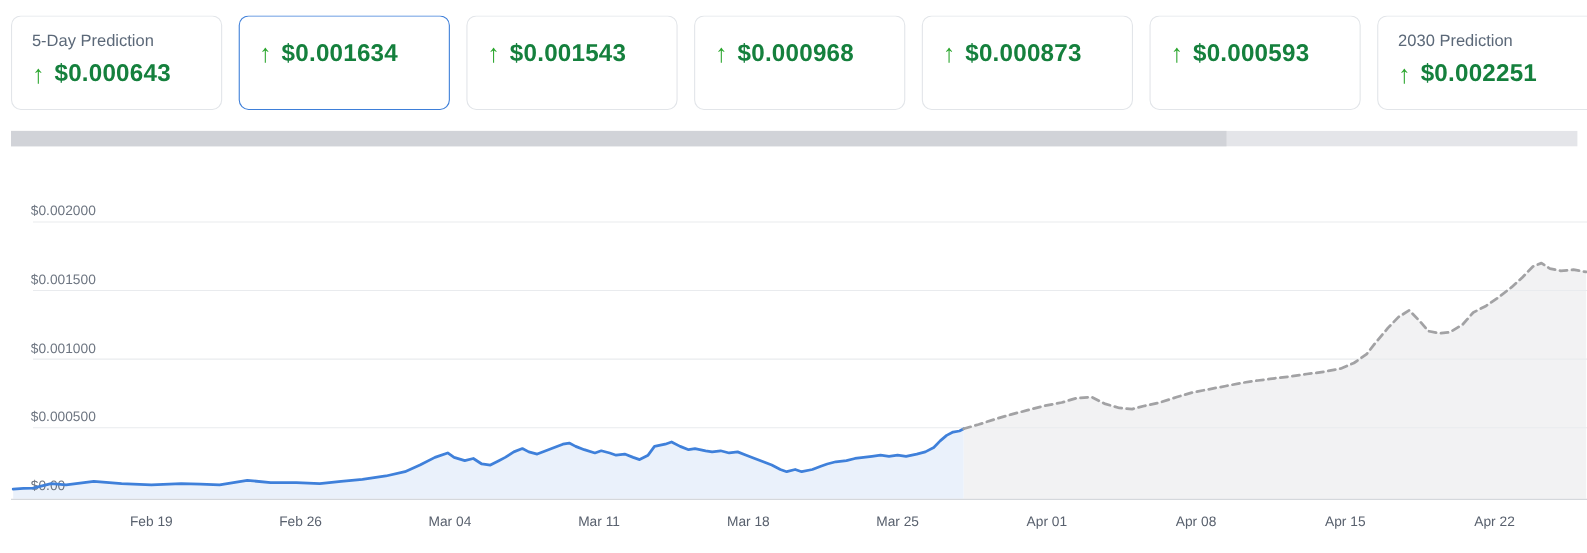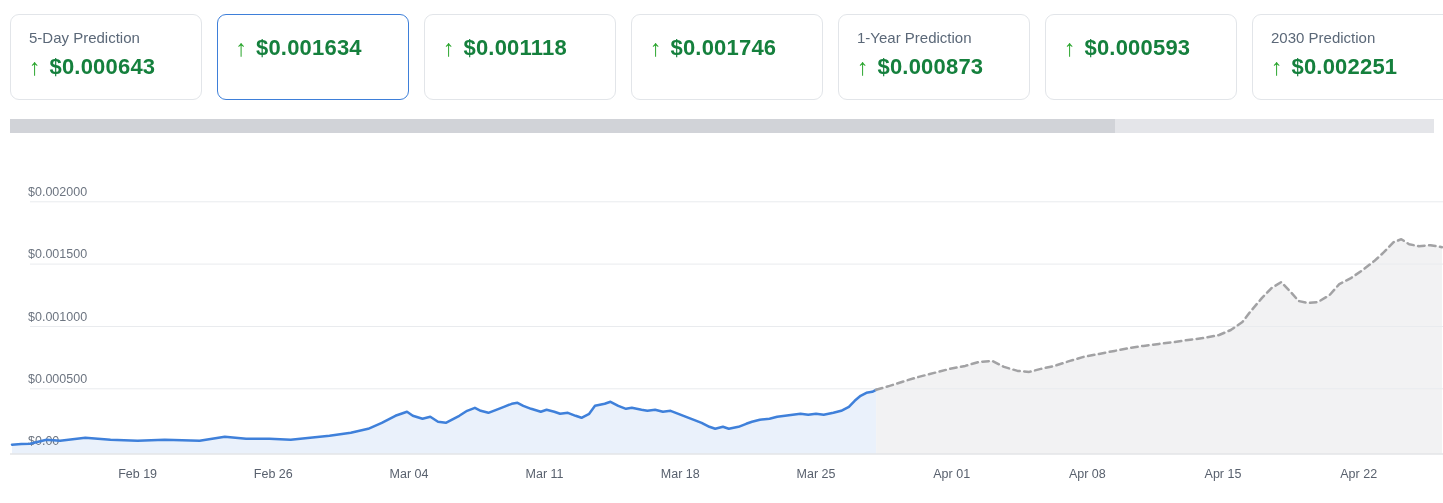--- a/index.html
+++ b/index.html
@@ -45,31 +45,30 @@
     </div>
       <div class="card selected">
       <div class="card-value-row">
         <span class="arrow">↑</span>
         <span class="card-value">$0.001634</span>
       </div>
     </div>
       <div class="card">
       <div class="card-value-row">
         <span class="arrow">↑</span>
-        <span class="card-value">$0.001118</span>
+        <span class="card-value">$0.001543</span>
       </div>
     </div>
       <div class="card">
       <div class="card-value-row">
         <span class="arrow">↑</span>
-        <span class="card-value">$0.001746</span>
+        <span class="card-value">$0.000968</span>
       </div>
     </div>
       <div class="card">
-      <div class="card-label">1-Year Prediction</div>
       <div class="card-value-row">
         <span class="arrow">↑</span>
         <span class="card-value">$0.000873</span>
       </div>
     </div>
       <div class="card">
       <div class="card-value-row">
         <span class="arrow">↑</span>
         <span class="card-value">$0.000593</span>
       </div>

